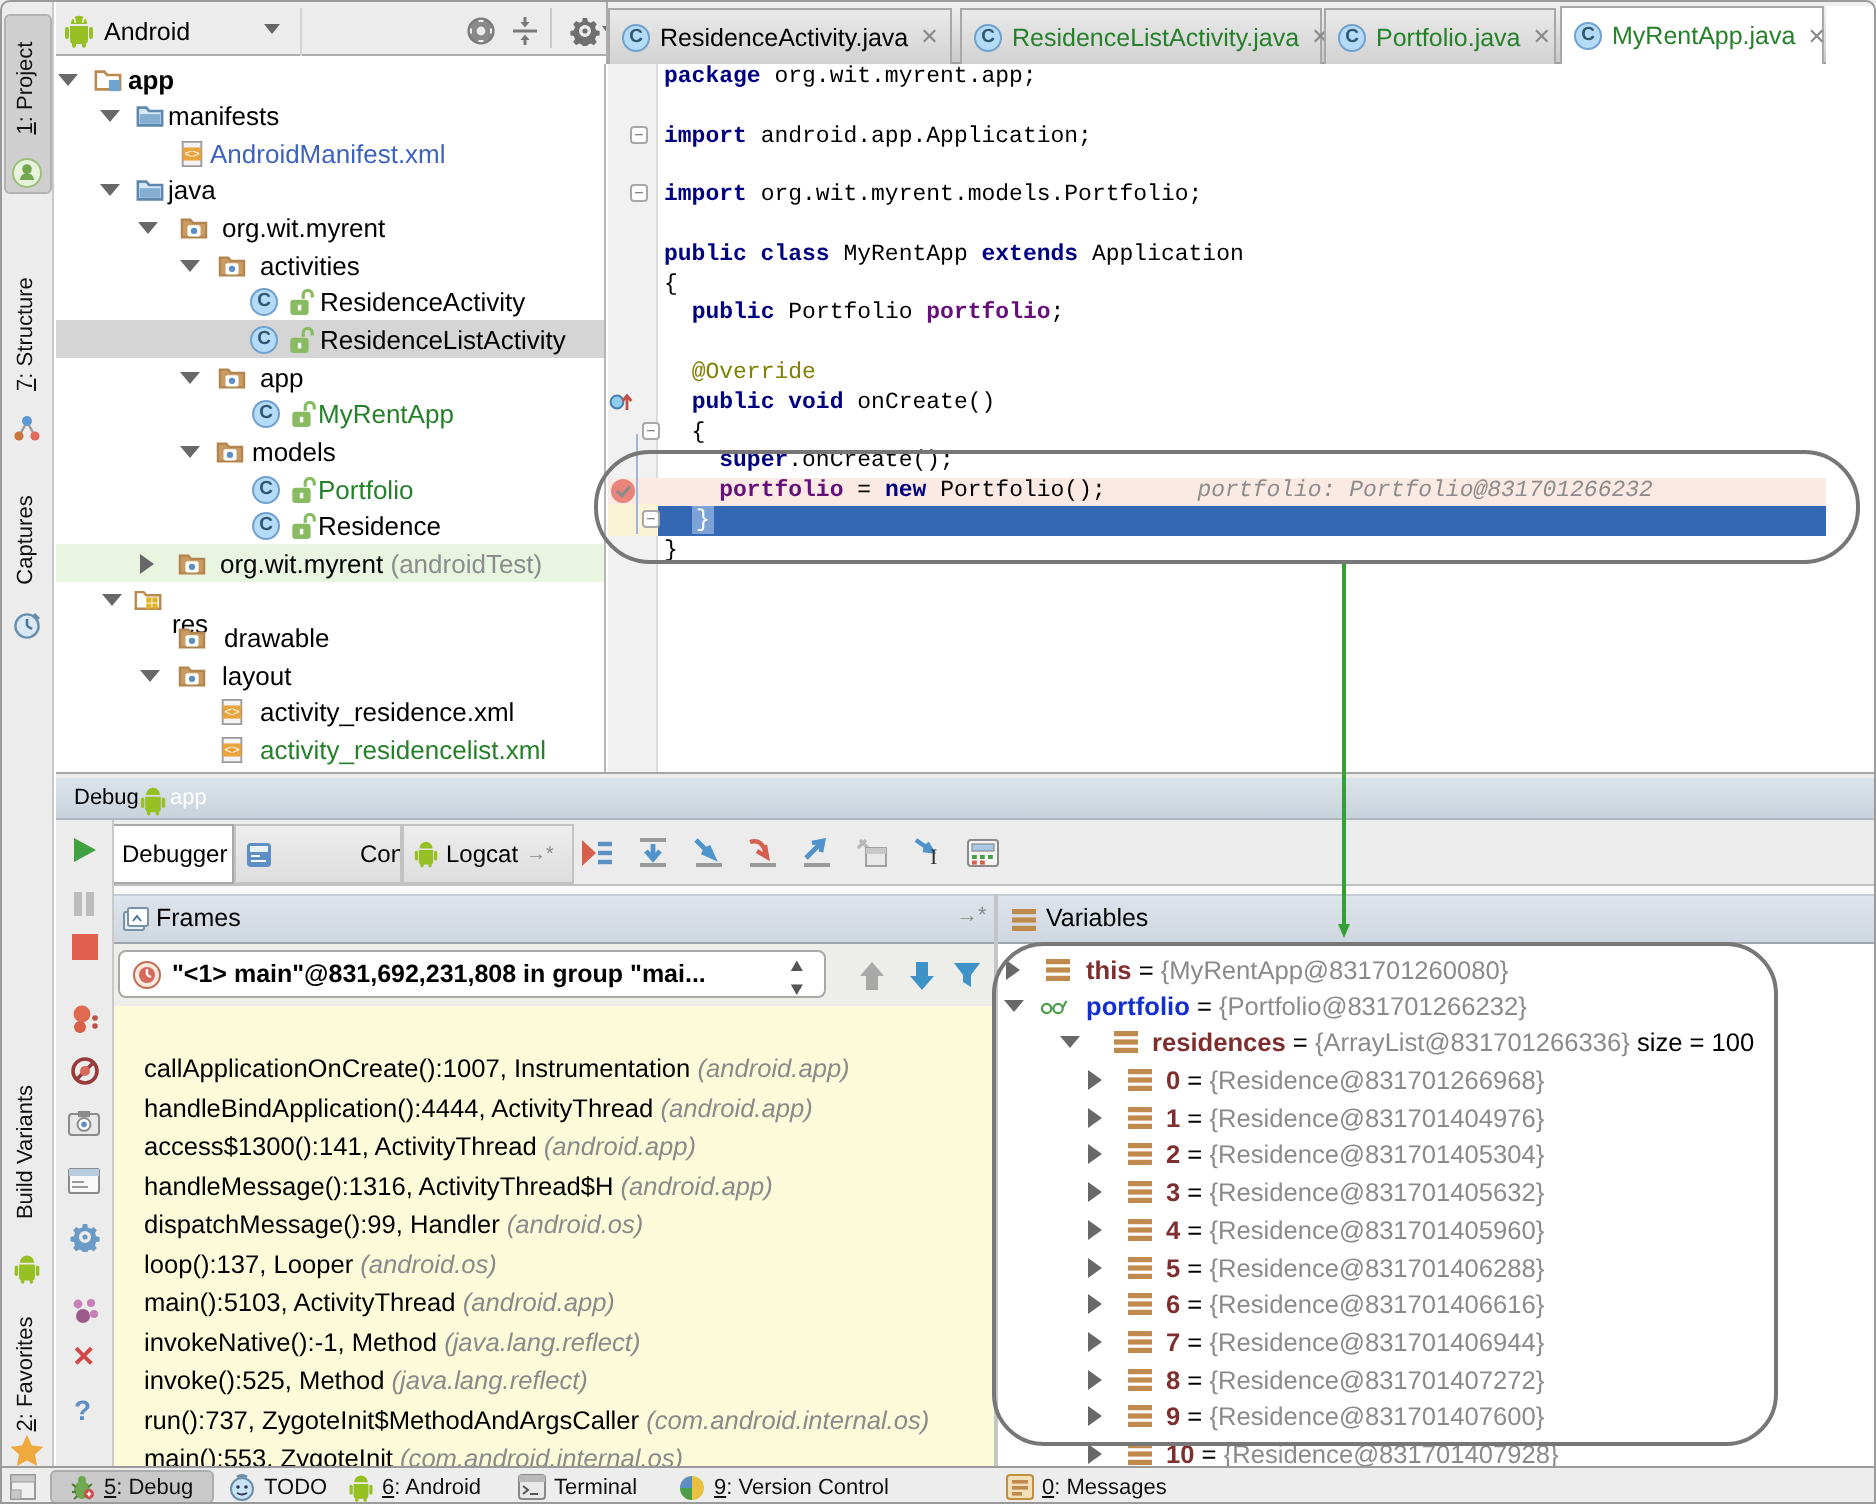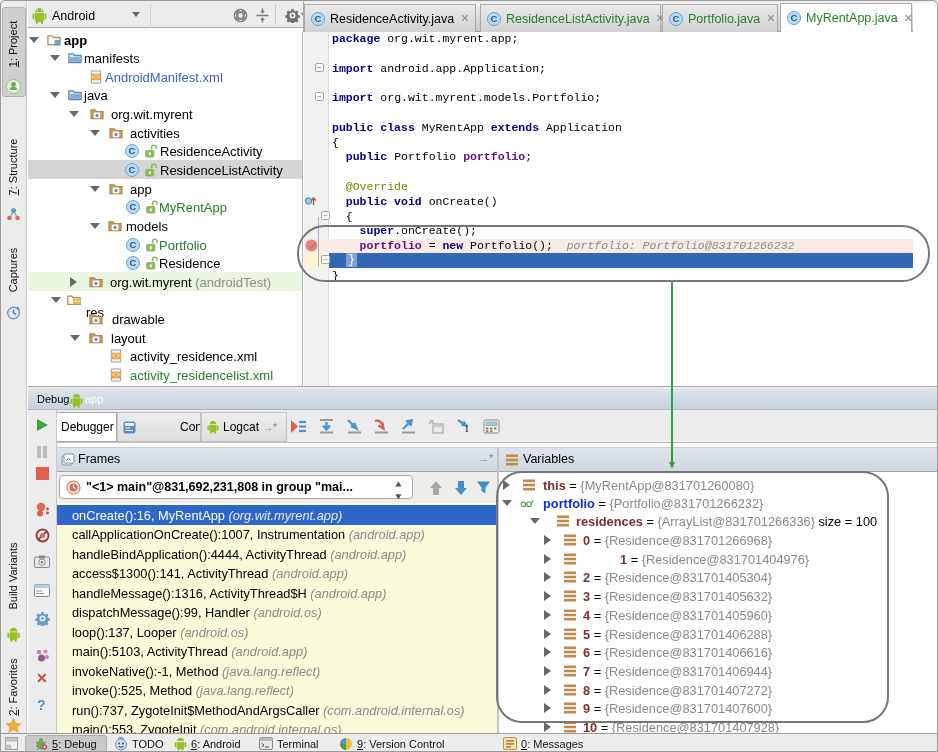--- a/index.html
+++ b/index.html
@@ -39,21 +39,21 @@
 .gray { color:#8C8C8C; }
 .bluelink { color:#3D63BD; }
 
 
 #editor { position:absolute; left:304px; top:32px; width:633px; height:354px; background:#fff; overflow:hidden; }
 #gutter { position:absolute; left:0; top:0; width:25px; height:354px; background:#F1F1F1; border-right:1px solid #DADADA; }
 #code { position:absolute; left:28px; top:0; font-family:"Liberation Mono",monospace; font-size:11.5px; line-height:14.8px; white-space:pre; }
 #code .k { color:#000080; font-weight:bold; }
 #code .ann { color:#808000; }
 #code .fld { color:#660E7A; font-weight:bold; }
-#code .hint { color:#8C8C8C; font-style:italic; }
+#code .hint { color:#8C8C8C; font-style:italic;margin-left:32px; }
 .pinkline { position:absolute; left:0; top:207px; width:609px; height:14.8px; background:#FBEAE4; }
 .blueline { position:absolute; left:25px; top:220.8px; width:584px; height:14.9px; background:#3568B4; }
 .bluebrace { position:absolute; left:42px; top:221px; width:11px; height:14px; background:#7DA2D6; color:#fff; font-family:"Liberation Mono",monospace; font-size:12px; text-align:center; }
 
 
 #debug { position:absolute; left:28px; top:386px; width:910px; height:347px; background:#ECECEC; }
 #dtopline { position:absolute; left:0; top:0; width:910px; height:1px; background:#A6A6A6; }
 #dtitle { position:absolute; left:0; top:3px; width:910px; height:21px; background:linear-gradient(#DCE3EA,#C9D3DD); border-bottom:1px solid #B0B8C0; }
 #dtabs { position:absolute; left:0; top:24px; width:910px; height:33px; background:#ECECEC; border-bottom:1px solid #C0C0C0; }
 .dtab { position:absolute; top:2px; height:30px; border:1px solid #C2C2C2; background:linear-gradient(#EDEDED,#DEDEDE); display:flex; align-items:center; padding:0 5px; font-size:12px; white-space:nowrap; overflow:hidden; }
@@ -597,23 +597,20 @@
         <svg class="abs" style="left:372px;top:8px;" width="14" height="16" viewBox="0 0 14 16">
             <path d="M7 1 L13 8 H10 V15 H4 V8 H1 Z" fill="#A8A8A8"></path>
           </svg>
         <svg class="abs" style="left:397px;top:8px;" width="14" height="16" viewBox="0 0 14 16">
             <path d="M7 15 L1 8 H4 V1 H10 V8 H13 Z" fill="#3D93C8"></path>
           </svg>
         <svg class="abs" style="left:419px;top:8px;" width="15" height="15" viewBox="0 0 15 15">
             <path d="M1 1.5 H14 L9.5 7.5 V13.5 L5.5 11 V7.5 Z" fill="#3D93C8"></path>
           </svg>
       </div>
-      <div class="frow fsel" style="top:33px;">
-          <span class="t">onCreate():16, MyRentApp <i class="pkg">(org.wit.myrent.app)</i></span>
-        </div>
       <div class="frow" style="top:52.5px;">
           <span class="t">callApplicationOnCreate():1007, Instrumentation <i class="pkg">(android.app)</i></span>
         </div>
       <div class="frow" style="top:72px;">
           <span class="t">handleBindApplication():4444, ActivityThread <i class="pkg">(android.app)</i></span>
         </div>
       <div class="frow" style="top:91.5px;">
           <span class="t">access$1300():141, ActivityThread <i class="pkg">(android.app)</i></span>
         </div>
       <div class="frow" style="top:111px;">
@@ -689,21 +686,21 @@
         </div>
       <div class="vrow" style="top:77.4px;">
           <span class="tright" style="left:45px;"></span>
           <svg class="ticon" style="left:64px;" width="15" height="14" viewBox="0 0 14 14">
             <g fill="#C08A4E">
               <rect x="1" y="1.5" width="12" height="2.6"></rect>
               <rect x="1" y="5.7" width="12" height="2.6"></rect>
               <rect x="1" y="9.9" width="12" height="2.6"></rect>
             </g>
           </svg>
-          <span class="txt" style="left:84px;margin-left:37px;"><span class="vname">1</span> = <span class="vval">{Residence@831701404976}</span></span>
+          <span class="txt" style="left:84px;"><span class="vname">1</span> = <span class="vval">{Residence@831701404976}</span></span>
         </div>
       <div class="vrow" style="top:96.1px;">
           <span class="tright" style="left:45px;"></span>
           <svg class="ticon" style="left:64px;" width="15" height="14" viewBox="0 0 14 14">
             <g fill="#C08A4E">
               <rect x="1" y="1.5" width="12" height="2.6"></rect>
               <rect x="1" y="5.7" width="12" height="2.6"></rect>
               <rect x="1" y="9.9" width="12" height="2.6"></rect>
             </g>
           </svg>

